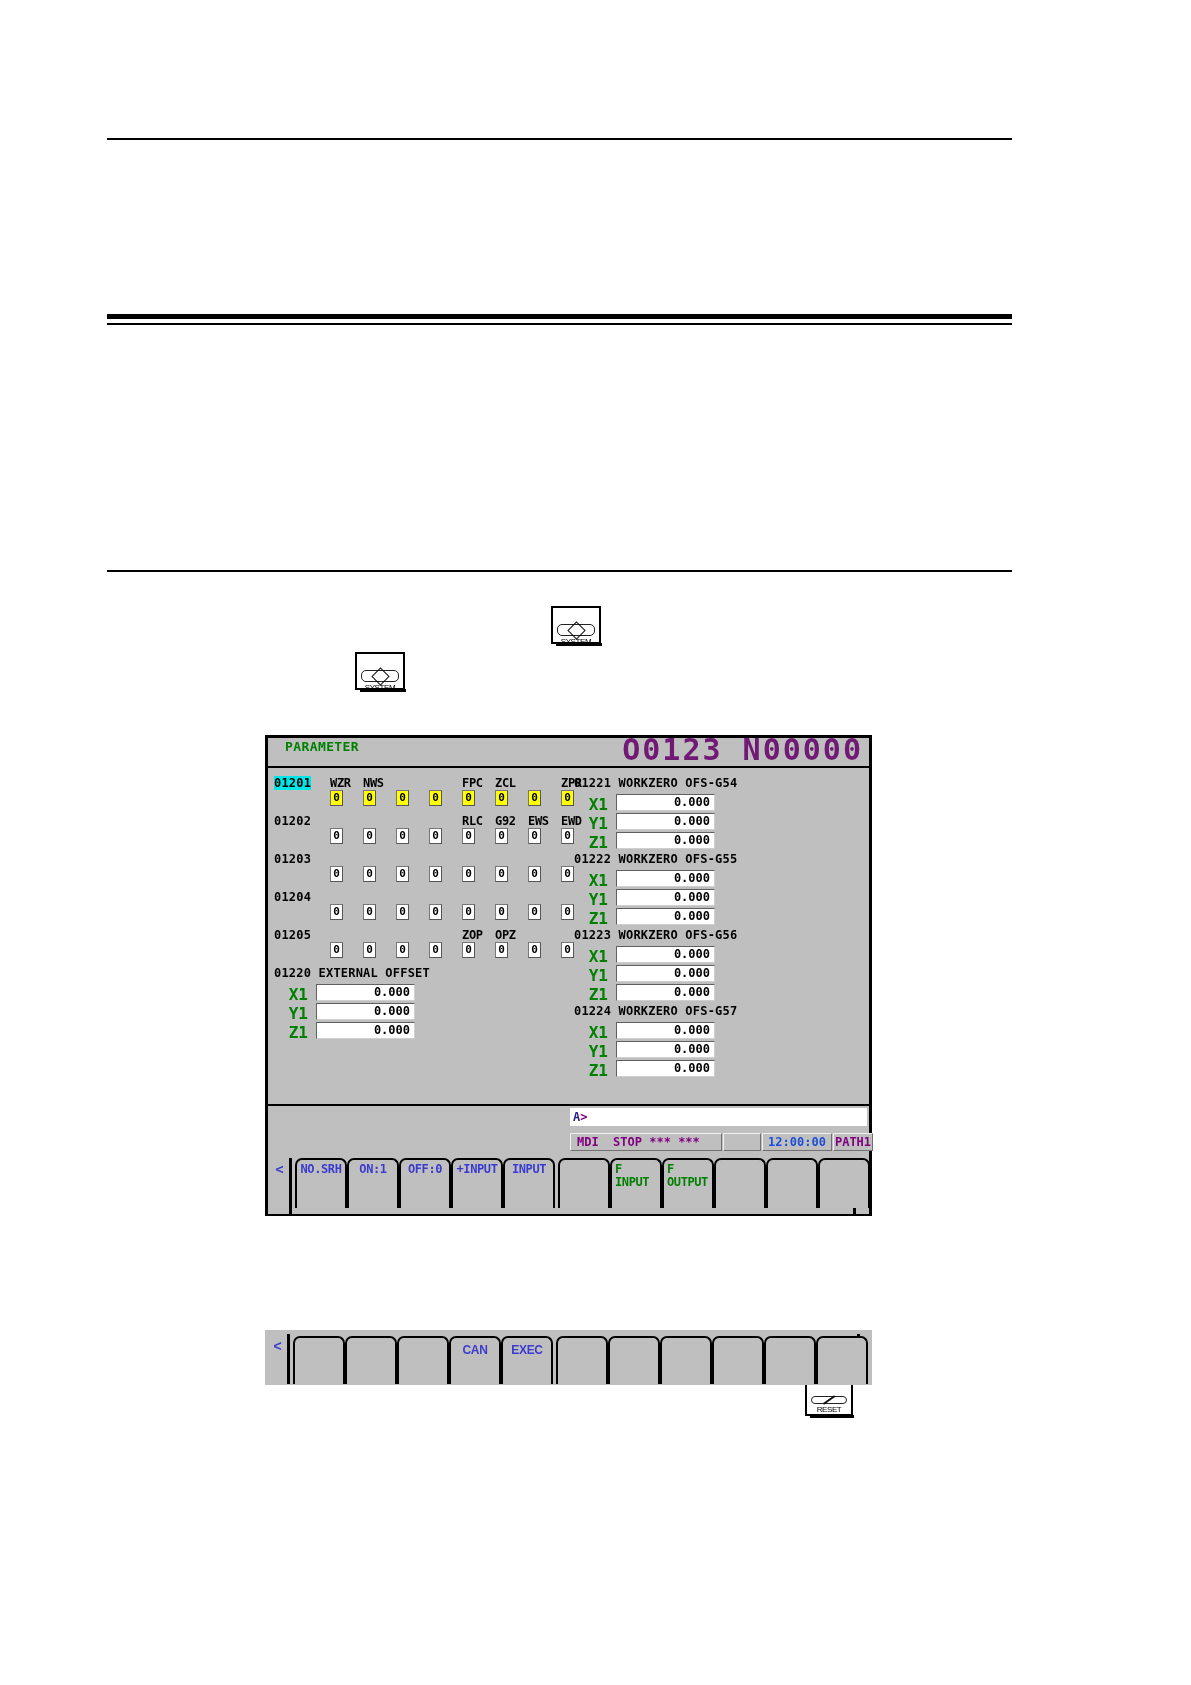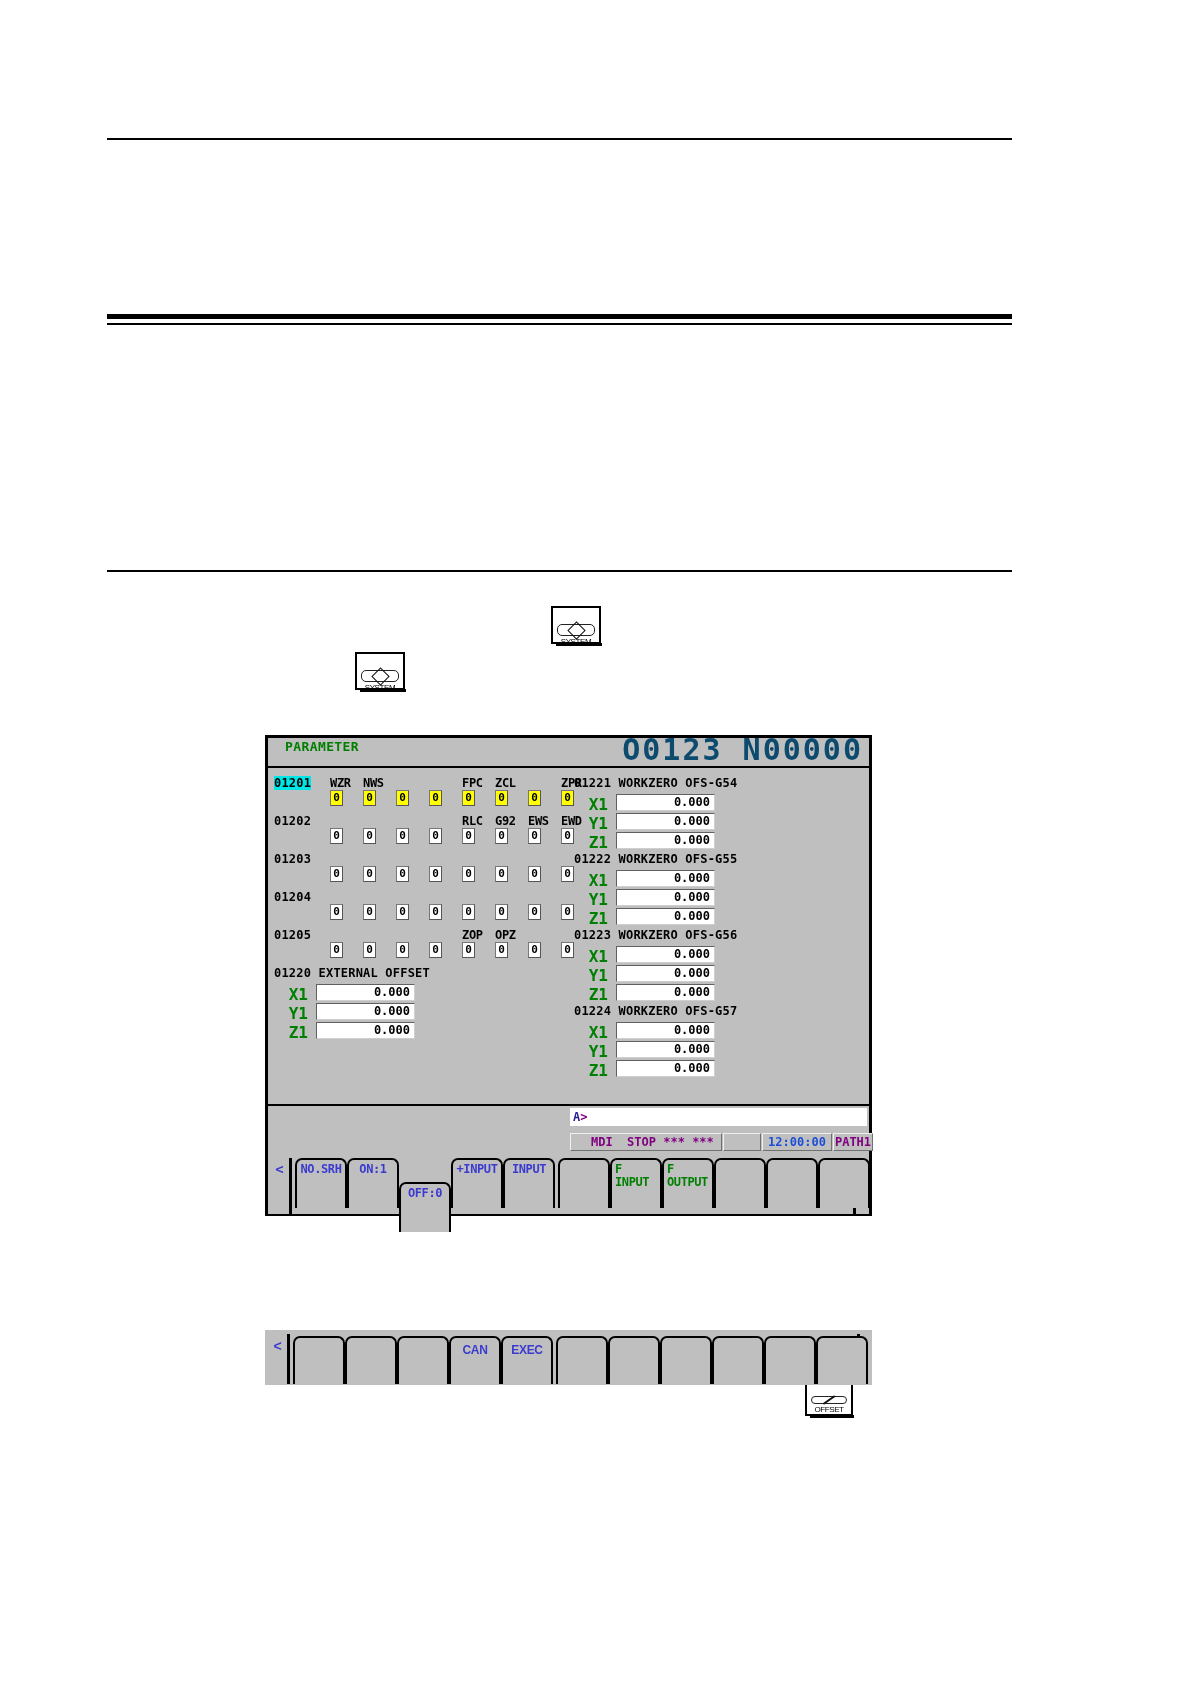--- a/index.html
+++ b/index.html
@@ -103,21 +103,21 @@
     color: #008000;
     font-size: 13px;
     font-weight: bold;
     letter-spacing: 0.4px;
     margin-left: 13px;
   }
   #program-id {
     position: absolute;
     right: 6px;
     top: -6px;
-    color: #0c4a6e;
+    color: #701a75;
     font-size: 30px;
     font-weight: bold;
     letter-spacing: 2px;
     font-family: "DejaVu Sans Mono", "Liberation Mono", monospace;
   }
 
   .screen-body {
     position: relative;
     height: 336px;
     background: #bfbfbf;
@@ -257,21 +257,21 @@
     border-top-color: #f0f0f0;
     border-left-color: #f0f0f0;
     box-sizing: border-box;
     color: #800080;
     font-size: 12px;
     font-weight: bold;
     line-height: 16px;
     text-align: center;
     white-space: pre;
   }
-  #status-mode   { left: 302px; width: 152px; text-align: left; padding-left: 20px; }
+  #status-mode   { left: 302px; width: 152px; text-align: left; padding-left: 6px; }
   #status-blank  { left: 455px; width: 38px; }
   #status-clock  { left: 494px; width: 70px; color: #1d4ed8; }
   #status-path   { left: 565px; width: 40px; }
 
   
   .softkey-bar {
     position: relative;
     height: 60px;
     background: #bfbfbf;
   }
@@ -395,21 +395,21 @@
     <div class="diamond"></div>
   </div>
   <div class="keylabel">SYSTEM</div>
   <div class="shadow"></div>
 </div>
 
 <div class="hardkey" style="left:805px;top:1378px;width:48px;height:38px;">
   <div class="keyface">
     <div class="slash"></div>
   </div>
-  <div class="keylabel">OFFSET</div>
+  <div class="keylabel">RESET</div>
   <div class="shadow"></div>
 </div>
 
 <div id="cnc-screen">
 
   <div class="screen-header">
     <div id="screen-title">PARAMETER</div>
     <div id="program-id">O0123 N00000</div>
   </div>
 
@@ -606,21 +606,21 @@
     <div class="status-box" id="status-blank"></div>
     <div class="status-box" id="status-clock">12:00:00</div>
     <div class="status-box" id="status-path">PATH1</div>
   </div>
 
   <div class="softkey-bar" id="softkey-bar-1">
     <div class="sk-back">&lt;</div>
     <div class="sk-end"></div>
   <div class="sk" style="left: 27px; width: 52px;">NO.SRH</div>
       <div class="sk" style="left: 79px; width: 52px;">ON:1</div>
-      <div class="sk" style="left: 131px; width: 52px; margin-top: 24px;">OFF:0</div>
+      <div class="sk" style="left: 131px; width: 52px;">OFF:0</div>
       <div class="sk" style="left: 183px; width: 52px;">+INPUT</div>
       <div class="sk" style="left: 235px; width: 52px;">INPUT</div>
       <div class="sk" style="left: 290px; width: 52px;"></div>
       <div class="sk green" style="left: 342px; width: 52px;">F
 INPUT</div>
       <div class="sk green" style="left: 394px; width: 52px;">F
 OUTPUT</div>
       <div class="sk" style="left: 446px; width: 52px;"></div>
       <div class="sk" style="left: 498px; width: 52px;"></div>
       <div class="sk" style="left: 550px; width: 52px;"></div>

